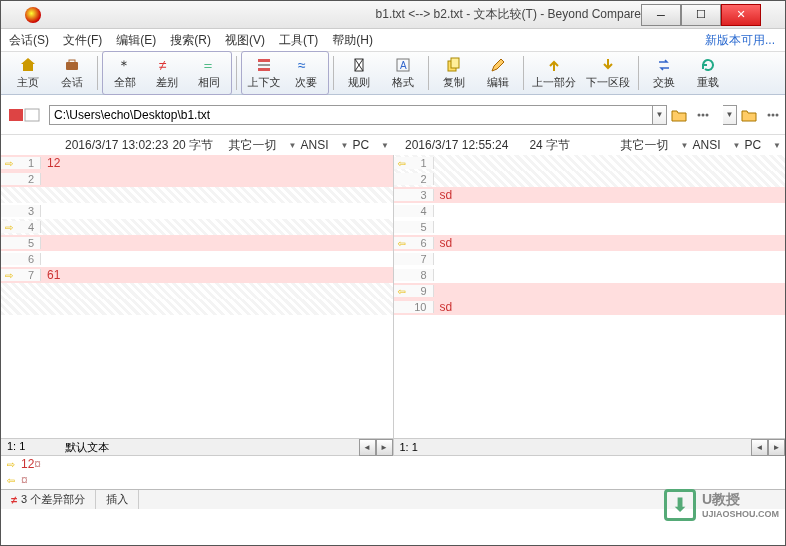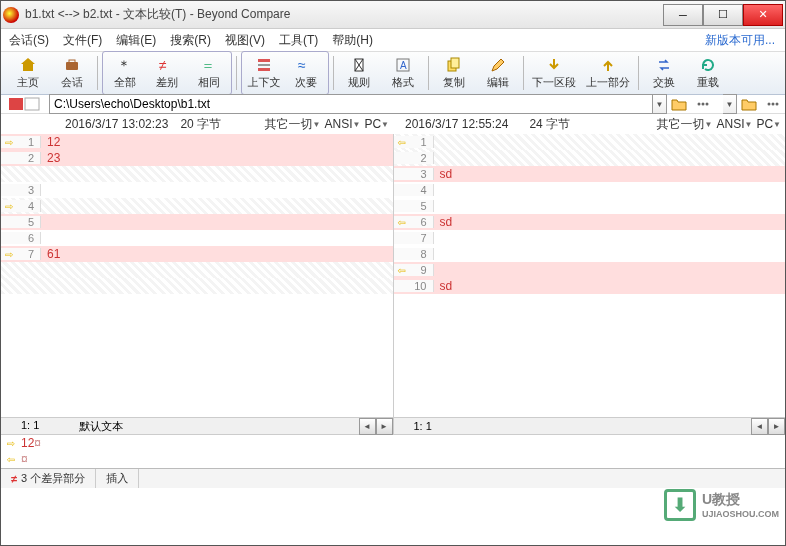--- a/index.html
+++ b/index.html
@@ -1,63 +1,63 @@
 <!DOCTYPE html>
 <html><head>
 <meta charset="utf-8">
 <style>
 * { margin: 0; padding: 0; box-sizing: border-box; font-family: "Microsoft YaHei", "SimSun", sans-serif; }
 body { background: #fff; width: 786px; height: 546px; overflow: hidden; border: 1px solid #555; position: relative; }
 
-.titlebar { height: 28px; background: linear-gradient(#f8f8f8, #e6e6e6); display: flex; align-items: center; padding: 0 2px; border-bottom: 1px solid #ccc; }
+.titlebar { height: 28px; background: linear-gradient(#f8f8f8, #e6e6e6); display: flex; align-items: center; padding: 0 24px; border-bottom: 1px solid #ccc; text-align: right; }
 .titlebar .app-icon { width: 16px; height: 16px; border-radius: 50%; background: radial-gradient(circle at 40% 40%, #ff3, #c00 70%, #300); margin-right: 6px; }
 .titlebar .title-text { font-size: 12px; color: #444; flex: 1; }
 .winbtns { display: flex; gap: 0; }
 .winbtn { width: 40px; height: 22px; border: 1px solid #888; display: flex; align-items: center; justify-content: center; font-size: 11px; background: linear-gradient(#fafafa,#ddd); }
 .winbtn.close { background: linear-gradient(#f66,#d22); color: #fff; border-color: #a00; }
 
 .menubar { height: 22px; display: flex; align-items: center; padding: 10px 8px; font-size: 12px; color: #333; gap: 14px; position: relative; }
 .menubar .menu-item { cursor: default; }
 .menubar .new-ver { position: absolute; right: 10px; color: #2a6ad0; }
 
 .toolbar { height: 44px; background: linear-gradient(#fdfdfd,#e8eef5); border-top: 1px solid #ddd; border-bottom: 1px solid #b8c4d5; display: flex; align-items: center; padding: 2px 6px; gap: 2px; }
 .tb-btn { min-width: 42px; height: 40px; display: flex; flex-direction: column; align-items: center; justify-content: center; font-size: 11px; color: #333; padding: 0 4px; border-radius: 2px; }
 .tb-btn .ic { width: 16px; height: 16px; margin-bottom: 2px; }
 .tb-sep { width: 1px; height: 34px; background: #bbb; margin: 0 2px; }
 .tb-box { border: 1px solid #aac; border-radius: 3px; padding: 1px; display: flex; }
 
-.pathrow { height: 19px; display: flex; align-items: center; border-bottom: 1px solid #ddd; }
+.pathrow { height: 40px; display: flex; align-items: center; border-bottom: 1px solid #ddd; }
 .pathrow .side-ic { width: 48px; display: flex; align-items: center; justify-content: center; gap: 2px; }
 .pathrow .path-input { flex: 1; height: 20px; border: 1px solid #999; font-size: 12px; padding: 0 4px; background: #fff; }
 .pathrow .drop { width: 14px; height: 20px; border: 1px solid #999; border-left: none; display:flex;align-items:center;justify-content:center;font-size:8px;color:#555;background:linear-gradient(#fff,#eee); }
 .pathrow .mini-ic { width: 20px; height: 20px; margin: 0 2px; display:flex;align-items:center;justify-content:center; }
 
 .inforow { height: 20px; display: flex; align-items: center; font-size: 12px; color: #333; padding: 0 4px; gap: 4px; }
 .inforow .sp { flex: 1; }
 .inforow .drop2 { font-size: 8px; color: #666; }
-.inforow .seg { display:flex; align-items:center; gap:0; }
+.inforow .seg { display:flex; align-items:center; gap:12px; }
 
 .panes { display: flex; height: 300px; }
 .pane { flex: 1; display: flex; flex-direction: column; border-right: 1px solid #ccc; position: relative; }
 .pane:last-child { border-right: none; }
 
 .code-area { flex: 1; background: #fff; overflow: hidden; position: relative; font-family: Consolas, monospace; font-size: 12px; }
 .line { display: flex; height: 16px; align-items: center; }
 .gutter { width: 40px; display: flex; align-items: center; justify-content: flex-end; padding-right: 4px; border-right: 1px solid #ddd; color: #888; font-size: 11px; background: #fafafa; position: relative; }
 .gutter .arrow { position: absolute; left: 4px; font-size: 10px; }
 .arL { color: #e6b800; }
 .arR { color: #e6b800; }
 .ln-content { flex: 1; padding-left: 6px; }
 .bg-red { background: #ffdede; }
 .bg-hatch { background: repeating-linear-gradient(45deg, #f4f4f4, #f4f4f4 3px, #fff 3px, #fff 6px); }
 .txt-red { color: #c33; }
 .bracket { font-size: 11px; color: #aaa; padding-left: 2px; }
 
 .hscroll { height: 17px; background: #f0f0f0; border-top: 1px solid #ccc; display: flex; align-items: center; }
-.hscroll .status { flex: 1; font-size: 11px; padding-left: 20px; display:flex; gap:40px; }
+.hscroll .status { flex: 1; font-size: 11px; padding-left: 6px; display:flex; gap:40px; }
 .hscroll .sb-btn { width: 17px; height: 17px; border: 1px solid #999; background: linear-gradient(#fff,#ddd); display:flex;align-items:center;justify-content:center;font-size:8px;color:#555; }
 
 .merge-area { height: 34px; border-top: 1px solid #ccc; font-family: Consolas, monospace; font-size: 12px; }
 .merge-line { display: flex; height: 16px; align-items: center; }
 .merge-line .gutter2 { width: 20px; text-align: center; color: #e6b800; font-size: 10px; }
 .merge-line .end-sym { color: #c88; }
 
 .statusbar { height: 20px; border-top: 1px solid #bbb; display: flex; align-items: center; font-size: 11px; color: #333; background: #f4f4f4; }
 .statusbar .cell { padding: 0 10px; border-right: 1px solid #ccc; height: 100%; display:flex;align-items:center; }
 .statusbar .diff-ic { color: #d33; font-weight: bold; margin-right: 4px; }
@@ -162,29 +162,29 @@
   </div>
   <div class="tb-btn">
     <svg class="ic" viewBox="0 0 16 16">
         <path d="M2 14l2-5 7-7 3 3-7 7z" fill="#fc6" stroke="#a60"></path>
       </svg>
     <span>编辑</span>
   </div>
   <div class="tb-sep"></div>
   <div class="tb-btn">
     <svg class="ic" viewBox="0 0 16 16">
+        <path d="M8 14V6M4 9l4-4 4 4" fill="none" stroke="#c90" stroke-width="2"></path>
+      </svg>
+    <span>上一部分</span>
+  </div>
+  <div class="tb-btn">
+    <svg class="ic" viewBox="0 0 16 16">
         <path d="M8 2v8M4 7l4 4 4-4" fill="none" stroke="#c90" stroke-width="2"></path>
       </svg>
     <span>下一区段</span>
-  </div>
-  <div class="tb-btn">
-    <svg class="ic" viewBox="0 0 16 16">
-        <path d="M8 14V6M4 9l4-4 4 4" fill="none" stroke="#c90" stroke-width="2"></path>
-      </svg>
-    <span>上一部分</span>
   </div>
   <div class="tb-sep"></div>
   <div class="tb-btn">
     <svg class="ic" viewBox="0 0 16 16">
         <path d="M3 5h8l-2-2M13 11H5l2 2" fill="none" stroke="#36c" stroke-width="1.5"></path>
       </svg>
     <span>交换</span>
   </div>
   <div class="tb-btn">
     <svg class="ic" viewBox="0 0 16 16">
@@ -229,21 +229,21 @@
         <circle cx="8" cy="7" r="1.5" fill="#666"></circle>
         <circle cx="12" cy="7" r="1.5" fill="#666"></circle>
       </svg>
     </div>
 </div>
 
 <div style="display:flex">
   <div class="inforow" style="flex:1">
     <div class="fspacer"></div>
     <span>2016/3/17 13:02:23</span>
-    <span style="margin-left:8px">20 字节</span>
+    <span style="margin-left:0">20 字节</span>
     <span class="sp"></span>
     <span class="seg">
         <span>其它一切</span>
         <span class="drop2">▼</span>
       </span>
     <span class="seg">
         <span>ANSI</span>
         <span class="drop2">▼</span>
       </span>
     <span class="seg">
@@ -279,21 +279,20 @@
             <span>1</span>
             <span class="bracket"></span>
           </div>
           <div class="ln-content txt-red">12</div>
         </div>
         <div class="line bg-red">
           <div class="gutter">
             <span>2</span>
             <span class="bracket"></span>
           </div>
-          <div class="ln-content txt-red">23</div>
         </div>
         <div class="line bg-hatch">
           <div class="gutter">
             <span></span>
             <span class="bracket"></span>
           </div>
           <div class="ln-content"></div>
         </div>
         <div class="line">
           <div class="gutter">

